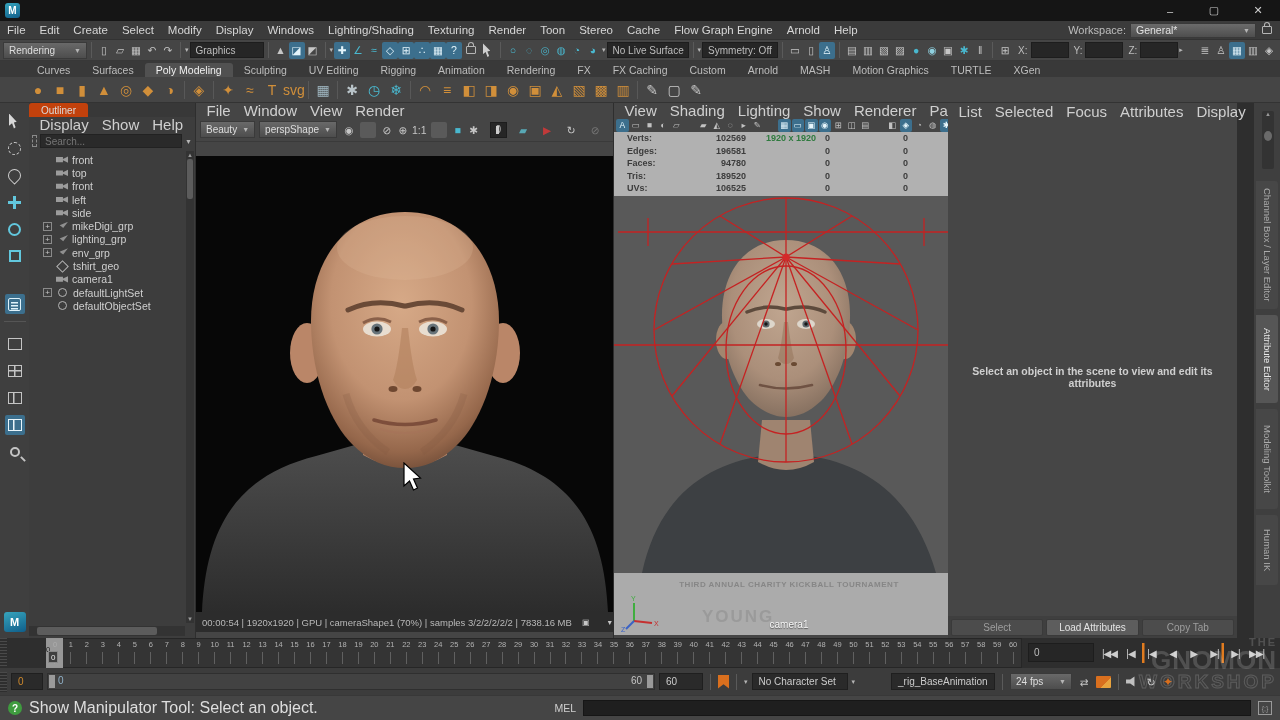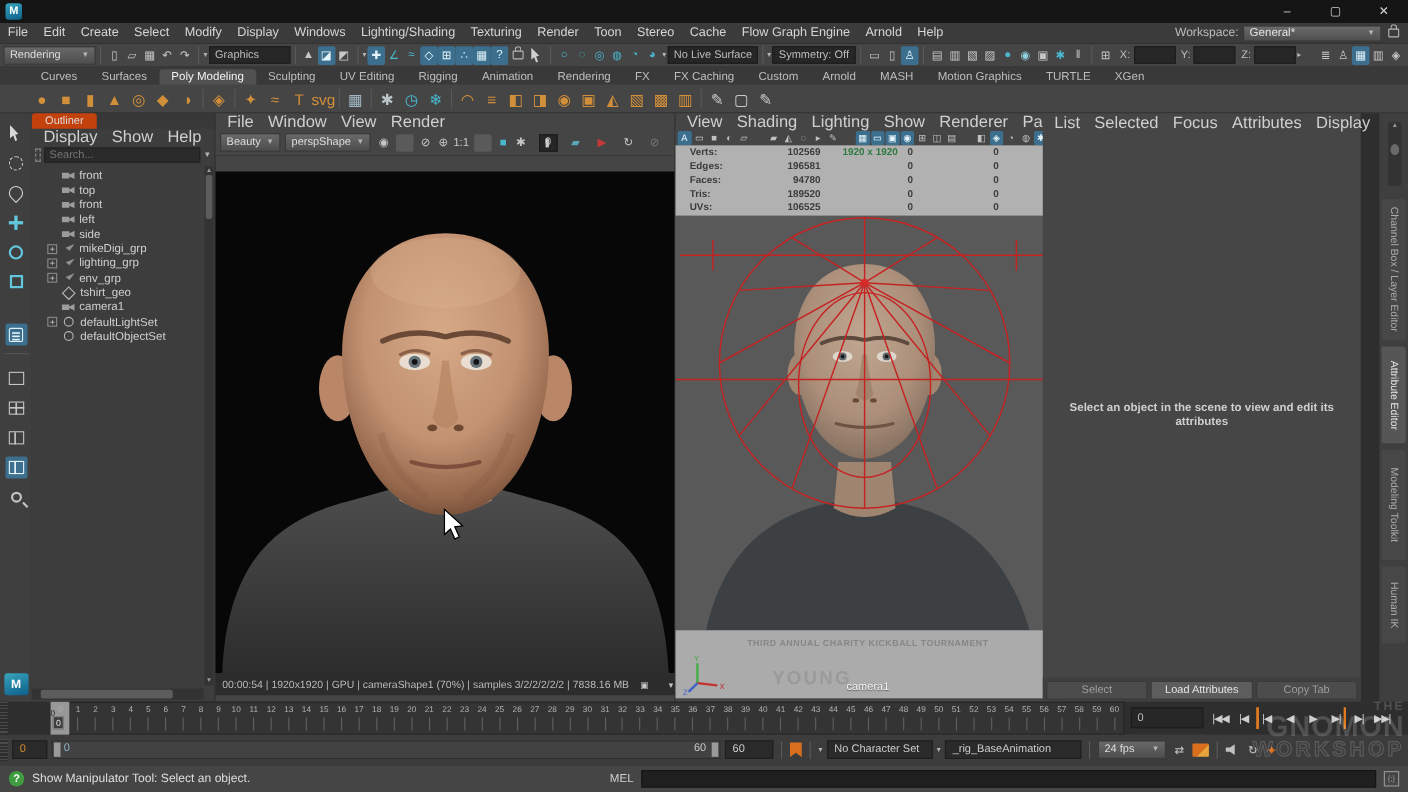--- a/index.html
+++ b/index.html
@@ -156,21 +156,21 @@
   .rthumbL,.rthumbR{position:absolute;top:1px;width:6px;height:13px;background:#9a9a9a;}
   .rthumbL{left:1px;} .rthumbR{right:1px;}
   .rlab{font-size:10px;position:absolute;top:1px;}
   .keyflag{width:11px;height:14px;background:#d96f1e;clip-path:polygon(0 0,100% 0,100% 100%,50% 70%,0 100%);}
   .clapper{width:15px;height:12px;background:linear-gradient(135deg,#d96f1e 0 60%,#e8a33d 60%);border-radius:1px;}
   .speaker{width:13px;height:11px;background:#c0c0c0;clip-path:polygon(0 32%,32% 32%,65% 5%,65% 95%,32% 68%,0 68%);}
   .runner{color:#d96f1e;font-size:12px;}
   
   #helprow{left:0;top:695px;width:1280px;height:25px;background:#454545;display:flex;align-items:center;gap:7px;padding:0 8px;border-top:1px solid #383838;}
   .helpq{width:14px;height:14px;border-radius:50%;background:#3f9c3f;color:#fff;font-size:10px;font-weight:bold;display:flex;align-items:center;justify-content:center;}
-  .helptext{font-size:11px;color:#dedede;}
+  .helptext{font-size:16px;color:#dedede;}
   .mel-lab{margin-left:auto;font-size:10.5px;color:#cfcfcf;}
   .mel-inp{width:668px;height:16px;background:#1f1f1f;border:1px solid #161616;color:#ccc;font-size:10px;padding:0 4px;font-family:"Liberation Mono",monospace;}
   .script-ic{width:14px;height:14px;border:1px solid #9a9a9a;color:#9a9a9a;font-size:7px;display:flex;align-items:center;justify-content:center;}
   
   #watermark{left:1062px;top:636px;width:215px;height:82px;pointer-events:none;opacity:0.16;color:#fff;text-align:right;z-index:50;}
   #watermark .w1{font-size:11px;font-weight:bold;letter-spacing:2px;}
   #watermark .w2{font-size:26px;font-weight:bold;letter-spacing:1px;line-height:24px;}
   #watermark .w3{font-size:19px;font-weight:bold;letter-spacing:3px;line-height:20px;-webkit-text-stroke:1px #fff;color:transparent;}
 </style>
 </head>
@@ -1079,21 +1079,21 @@
       <span class="rlab" style="right:12px;color:#c5c5c5;">60</span>
       <div class="rthumbR"></div>
     </div>
     <div class="rfld" style="width:44px;">60</div>
     <div class="sep"></div>
     <div class="keyflag"></div>
     <div class="sep"></div>
     <span class="caret">▾</span>
     <div class="rfld" style="width:96px;">No Character Set</div>
     <span class="caret">▾</span>
-    <div class="rfld" style="width:124px;">_rig_BaseAnimation</div>
+    <div class="rfld" style="width:104px;margin-left:32px;">_rig_BaseAnimation</div>
     <div class="sep"></div>
     <div class="dd" style="width:62px;">
       <span>24 fps</span>
         <span class="caret" style="margin-left:auto;">▼</span>
     </div>
     <div class="ib">⇄</div>
     <div class="clapper"></div>
     <div class="sep"></div>
     <div class="speaker"></div>
     <div class="ib">↻</div>

